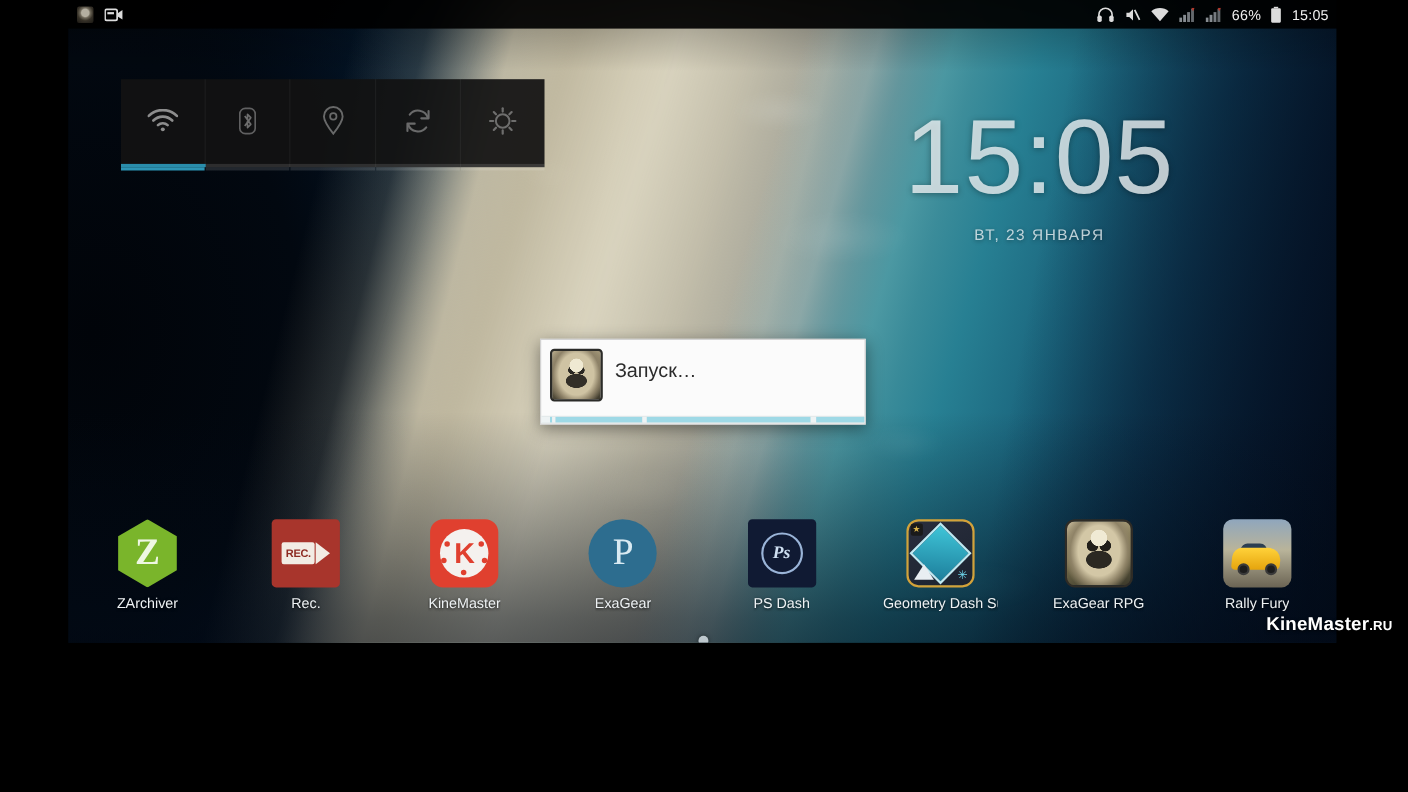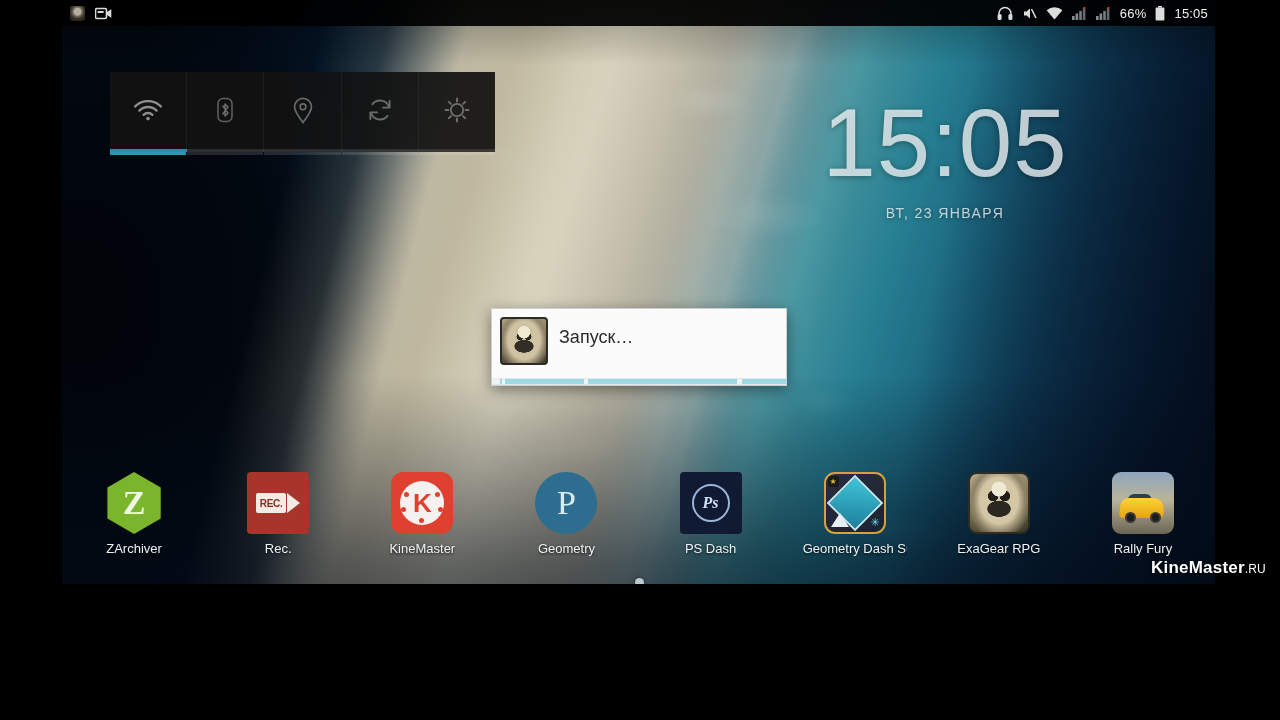--- a/index.html
+++ b/index.html
@@ -362,21 +362,21 @@
   #nav-inner{ width:600px; margin:0 auto; display:flex; justify-content:space-between; align-items:center; }
   .nav-btn{ width:60px; height:40px; display:flex; align-items:center; justify-content:center; cursor:pointer; }
 
   
   #watermark{
     position:absolute; right:14px; bottom:6px; z-index:60;
     font-size:17px; font-weight:700; color:#ffffff;
     text-shadow:0 1px 3px rgba(0,0,0,.9);
     letter-spacing:.2px;
   }
-  #watermark .tld{ font-size:12px; font-weight:400; }
+  #watermark .tld{ font-size:12px; font-weight:700; }
 </style>
 </head>
 <body>
 
 <div id="screen">
 
   <div id="wallpaper">
     <div class="wp-layer wp-ocean-left"></div>
     <div class="wp-layer wp-sand"></div>
     <div class="wp-layer wp-sand2"></div>
@@ -563,21 +563,21 @@
           <span class="kdot" style="left:1px;  top:26px;"></span>
           <span class="kdot" style="right:1px; top:26px;"></span>
           <span class="kdot" style="left:19px; bottom:2px;"></span>
         </span>
       </div>
       <div class="app-label">KineMaster</div>
     </div>
 
     <div class="app">
       <div class="app-icon ic-pixellab">P</div>
-      <div class="app-label">Geometry</div>
+      <div class="app-label">ExaGear</div>
     </div>
 
     <div class="app">
       <div class="app-icon ic-pstouch">
         <span class="pscirc">Ps</span>
       </div>
       <div class="app-label">PS Dash</div>
     </div>
 
     <div class="app">

